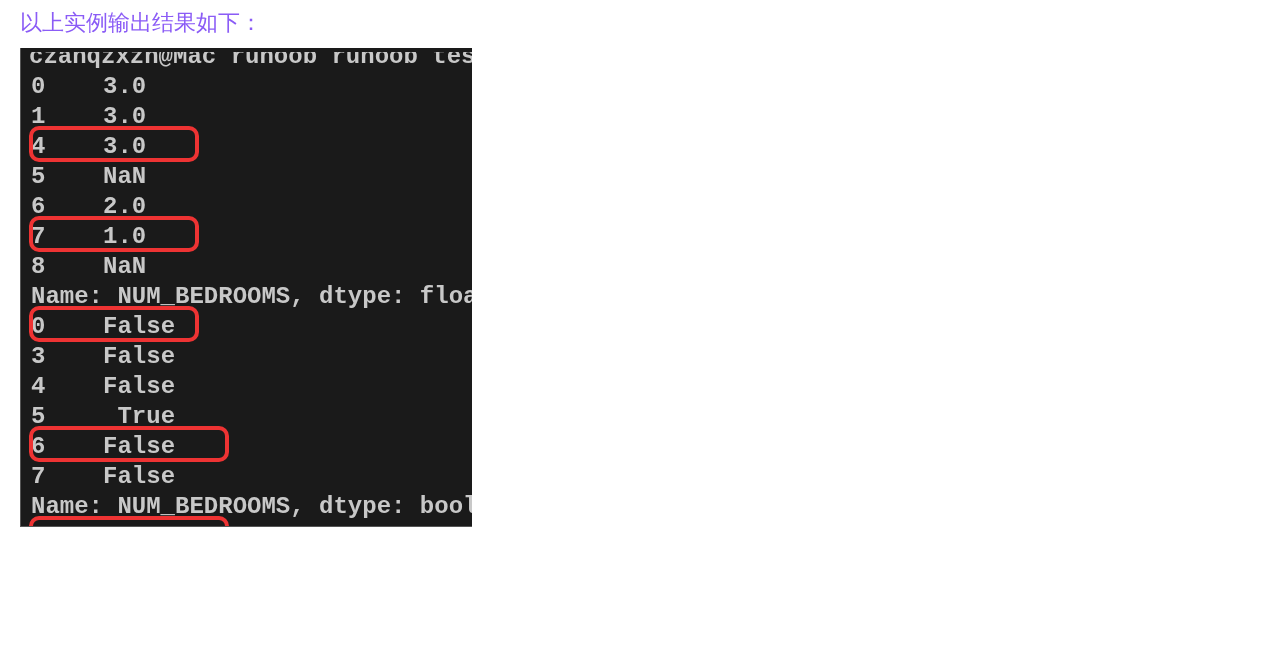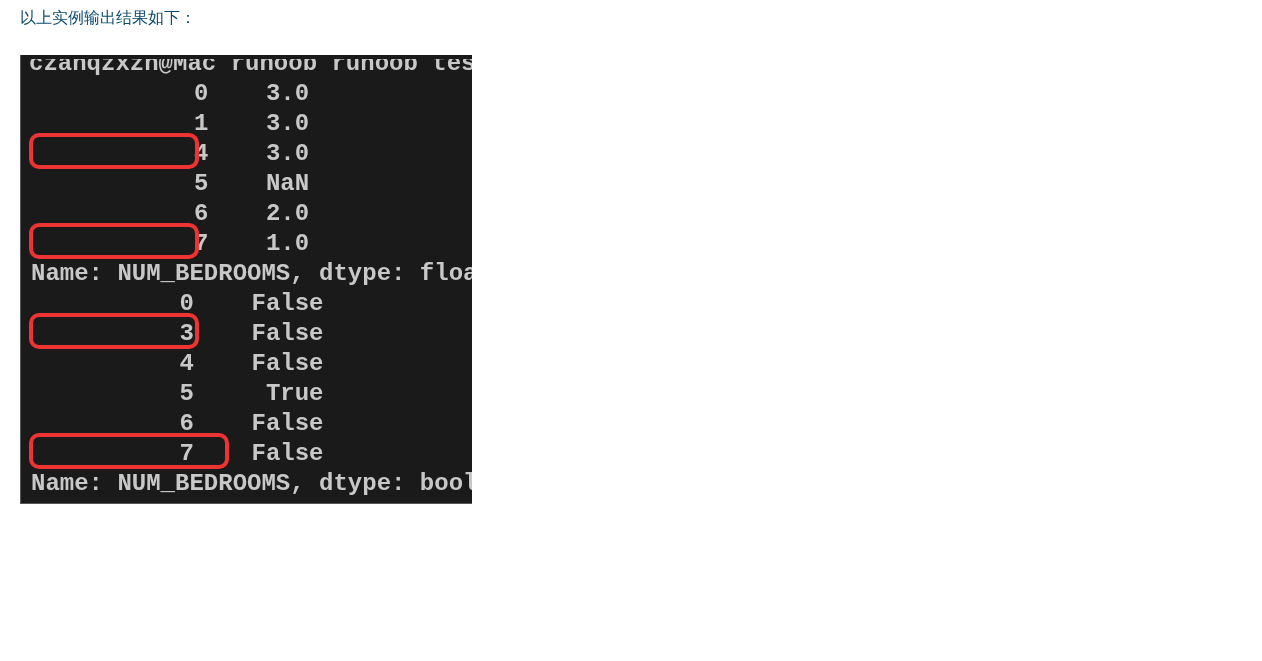--- a/index.html
+++ b/index.html
@@ -2,23 +2,23 @@
 <html><head>
   <meta charset="utf-8">
   <style>
     * { margin: 0; padding: 0; box-sizing: border-box; }
     body {
       font-family: "Microsoft YaHei", sans-serif;
       background: #fff;
       padding: 8px 20px;
     }
     .caption {
-      font-size: 16px;
-      color: #0c4a6e;
-      margin-bottom: 26px;
+      font-size: 22px;
+      color: #8b5cf6;
+      margin-bottom: 10px;
     }
     .terminal {
       background: #1a1a1a;
       color: #c8c8c8;
       font-family: "Consolas", "Courier New", monospace;
       font-size: 24px;
       font-weight: 600;
       line-height: 30px;
       padding: 4px 0 4px 8px;
       width: 452px;
@@ -33,21 +33,20 @@
       white-space: pre;
     }
     .cropped-top span {
       position: relative;
       top: -10px;
     }
     .row {
       white-space: pre;
       position: relative;
       padding-left: 2px;
-      text-align: center;
     }
     .hl {
       position: absolute;
       border: 4px solid #e33;
       border-radius: 10px;
       left: 8px;
       width: 170px;
       height: 36px;
       pointer-events: none;
       z-index: 5;
@@ -62,20 +61,21 @@
 <div class="terminal">
 
   <div class="cropped-top"><span>czanqzxzn@Mac runoob runoob test</span></div>
 
   <div class="row"><span>0</span>    <span>3.0</span></div>
   <div class="row"><span>1</span>    <span>3.0</span></div>
   <div class="row"><span>4</span>    <span>3.0</span></div>
   <div class="row"><span>5</span>    <span>NaN</span></div>
   <div class="row"><span>6</span>    <span>2.0</span></div>
   <div class="row"><span>7</span>    <span>1.0</span></div>
+  <div class="row"><span>8</span>    <span>NaN</span></div>
   <div class="row">Name: NUM_BEDROOMS, dtype: float64</div>
 
   <div class="row"><span>0</span>    <span>False</span></div>
   <div class="row"><span>3</span>    <span>False</span></div>
   <div class="row"><span>4</span>    <span>False</span></div>
   <div class="row"><span>5</span>    <span> True</span></div>
   <div class="row"><span>6</span>    <span>False</span></div>
   <div class="row"><span>7</span>    <span>False</span></div>
   <div class="row">Name: NUM_BEDROOMS, dtype: bool</div>
 

